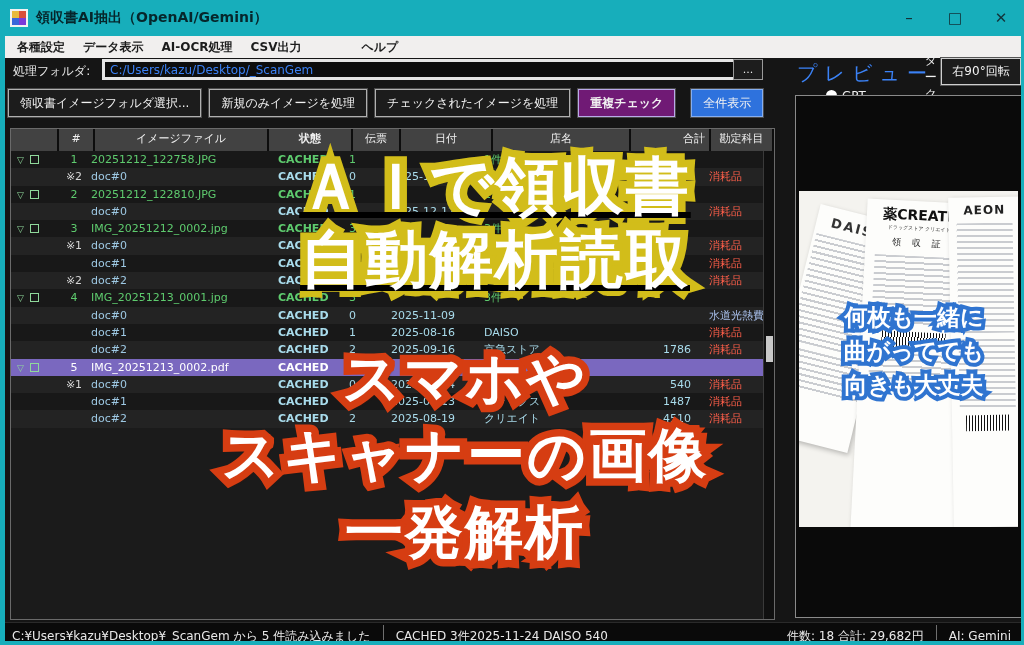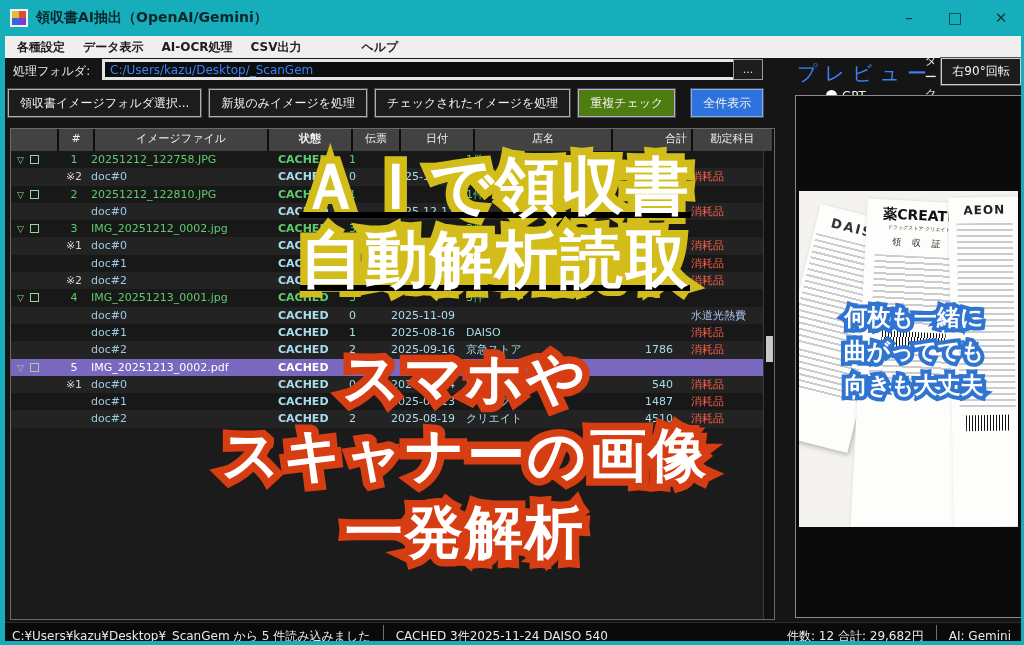--- a/index.html
+++ b/index.html
@@ -29,21 +29,21 @@
   
   .folder-label { position:absolute; left:8px; top:63px; color:#e8e8e8; font-size:12px; }
   .folder-input { position:absolute; left:86px; top:59px; width:634px; height:21px; background:#0d0d0d;
     border:3px solid #e5e5e5; color:#3b82f6; font-size:12px; padding:0 5px; font-family:inherit;margin-left:11px; }
   .browse-btn { position:absolute; left:728px; top:59px; width:30px; height:21px; background:#1d1d1d;
     border:1px solid #9a9a9a; color:#e8e8e8; font-size:11px; text-align:center; line-height:19px; }
   
   .btnrow { position:absolute; left:3px; top:88px; width:762px; height:30px; display:flex; align-items:center; }
   .tbtn { height:28px; background:#1c1c1c; border:1px solid #b0b0b0; outline:1px solid #4a4a4a;
     color:#f2f2f2; font-size:12px; padding:0 11px; margin-right:8px; display:flex; align-items:center; white-space:nowrap; }
-  .tbtn.purple { background:#4d7c0f; border-color:#b9a9e8; }
+  .tbtn.purple { background:#701a75; border-color:#b9a9e8;font-weight:bold; }
   .tbtn.blue   { background:#2e72dd; border-color:#85aef0; margin-left:8px; }
   .ai-group { display:flex; align-items:center; margin-left:30px; color:#f0f0f0; font-size:12px; }
   .ai-label { margin-right:6px; font-weight:bold; }
   .radios { display:flex; flex-direction:column; gap:1px; }
   .radio { display:flex; align-items:center; gap:5px; font-size:12px; }
   .rdot { width:11px; height:11px; border-radius:50%; background:#fff; display:inline-block; position:relative; }
   .rdot.sel { background:#fff; box-shadow:inset 0 0 0 2px #111, inset 0 0 0 4px #fff; }
   .chk-group { display:flex; align-items:center; gap:5px; margin-left:26px; color:#f0f0f0; font-size:12px; }
   .chkbox { width:13px; height:13px; background:#fff; color:#111; font-size:11px; line-height:13px;
     text-align:center; font-weight:bold; }
@@ -52,21 +52,21 @@
     border:1px solid #6a6a6a; overflow:hidden; }
   .thead { display:flex; height:22px; background:#0d0d0d; }
   .th { background:#424242; color:#f0f0f0; font-size:11px; line-height:20px; text-align:center;
     margin-right:2px; overflow:hidden; white-space:nowrap; }
   .tr { display:flex; height:17.3px; font-size:11px; line-height:17px; white-space:nowrap; }
   .tr:nth-child(odd)  { background:#181818; }
   .tr:nth-child(even) { background:#232323; }
   .tr.selected { background:#7a68bf !important; }
   .td { overflow:hidden; }
   .c0{width:46px; padding-left:6px;} .c1{width:34px; text-align:center;} .c2{width:172px;}
-  .c3{width:82px; padding-left:15px;font-weight:bold;} .c4{width:46px; padding-left:4px;} .c5{width:72px;}
+  .c3{width:82px; padding-left:15px;font-weight:bold;} .c4{width:46px; padding-left:4px;} .c5{width:90px;}
   .c6{width:136px; padding-left:3px;} .c7{width:78px; text-align:right; padding-right:4px;} .c8{flex:1; padding-left:14px;}
   .tr.group .td { color:#5ecb6e; }
   .tr.doc .c1 { color:#d6d6d6; }
   .tr.doc .c2 { color:#9ec9e4; }
   .tr.doc .c3,.tr.doc .c4,.tr.doc .c5,.tr.doc .c6,.tr.doc .c7 { color:#a9dcec; }
   .td.acct { color:#ff5f4a; }
   .td.acct.alt { color:#a9c0ec; }
   .tr.selected .td { color:#fff !important; }
   .exp { color:#8fd99b; font-size:9px; margin-right:6px; }
   .cb  { display:inline-block; width:9px; height:9px; border:1px solid #8fd99b; vertical-align:-1px; }
@@ -401,17 +401,17 @@
   <div class="ovl ovl-note">
     <span class="oline" data-text="何枚も一緒に">何枚も一緒に</span>
     <span class="oline" data-text="曲がってても">曲がってても</span>
     <span class="oline" data-text="向きも大丈夫">向きも大丈夫</span>
   </div>
 
   <div class="statusbar">
     <span class="seg">C:¥Users¥kazu¥Desktop¥_ScanGem から 5 件読み込みました</span>
     <span class="seg" style="border-right:none;">CACHED 3件2025-11-24  DAISO  540</span>
     <span class="spacer"></span>
-    <span class="seg">件数: 12  合計: 29,682円</span>
+    <span class="seg">件数: 18  合計: 29,682円</span>
     <span class="seg last">AI: Gemini</span>
   </div>
 
 </div>
 
 </body></html>

